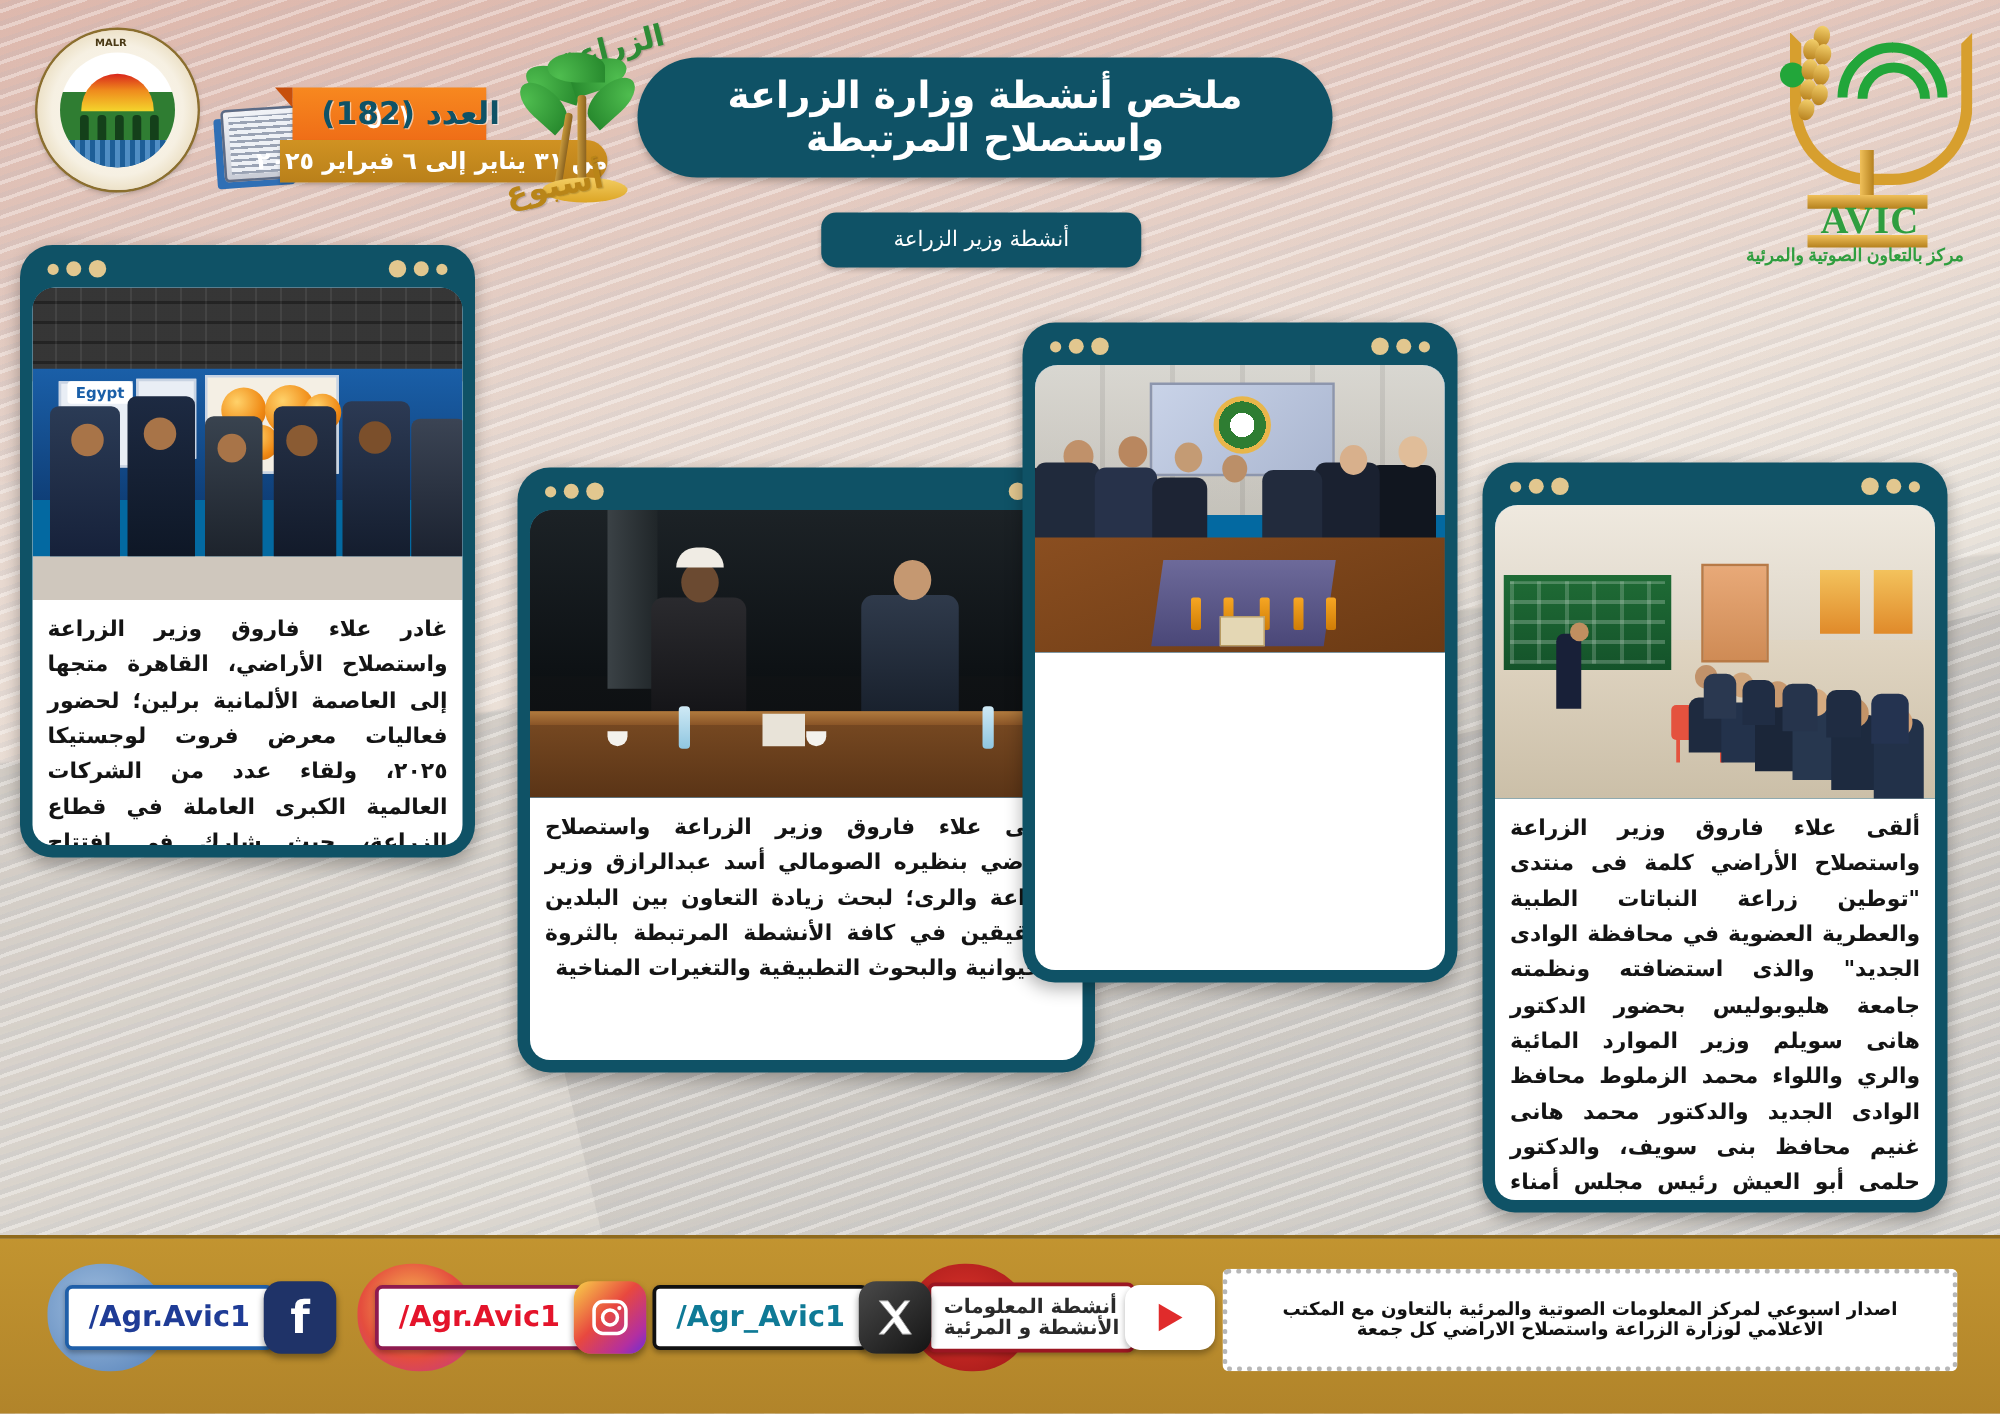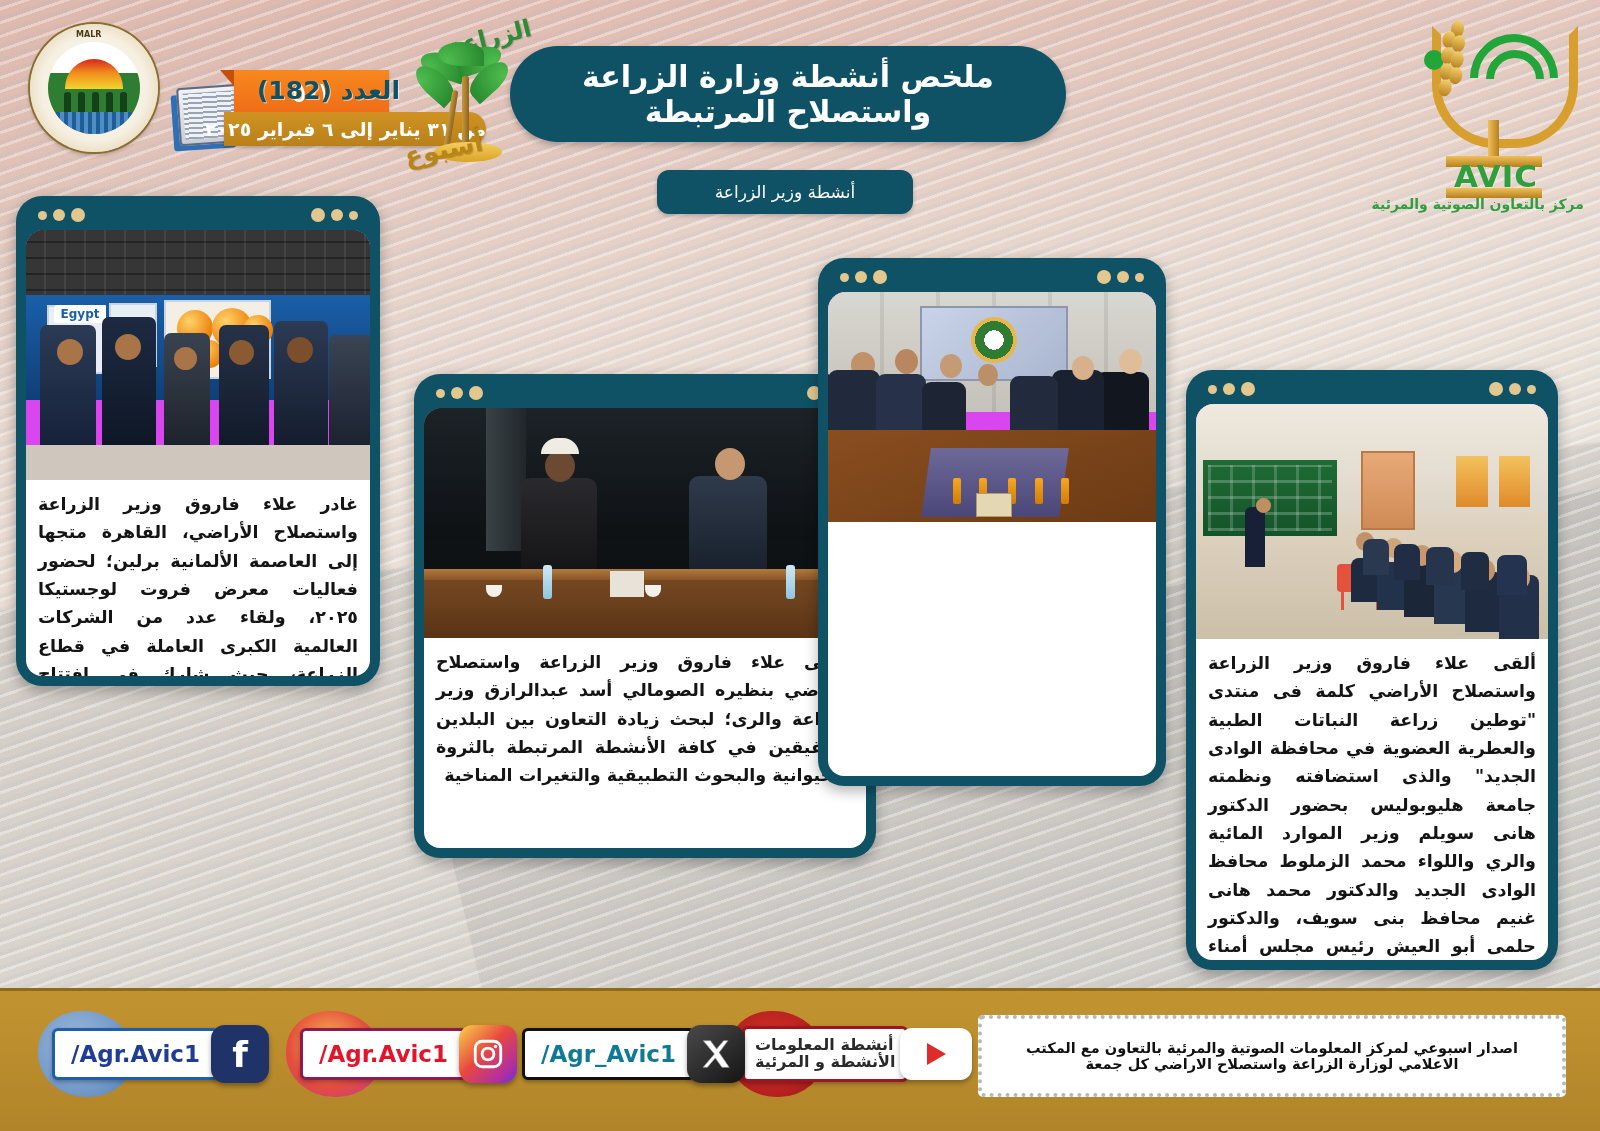--- a/index.html
+++ b/index.html
@@ -137,21 +137,21 @@
     text-align:center;padding:0 18px;box-sizing:border-box;
   }
   .subtitle-pill{
     position:absolute;left:657px;top:170px;width:256px;height:44px;
     background:#0f5266;border-radius:12px;
     display:flex;align-items:center;justify-content:center;
     color:#fff;font-size:17px;
     box-shadow:0 2px 4px rgba(0,0,0,.22);
   }
 
-  .avic-logo{position:absolute;left:1384px;top:8px;width:200px;height:180px;}
+  .avic-logo{position:absolute;left:1384px;top:8px;width:200px;height:180px;font-family:Liberation Serif, serif;}
   .avic-wave{position:absolute;left:76px;top:16px;width:96px;height:92px;}
   .avic-wave i{position:absolute;border:8px solid #22a63a;border-radius:50%;
     border-bottom-color:transparent;border-left-color:transparent;transform:rotate(-45deg);}
   .avic-dot{position:absolute;left:40px;top:42px;width:20px;height:20px;border-radius:50%;background:#22a63a;}
   .avic-bowl{position:absolute;left:48px;top:18px;width:128px;height:104px;
     border:9px solid #d79f2e;border-top-color:transparent;border-radius:0 0 64px 64px;}
   .avic-stem{position:absolute;left:104px;top:112px;width:11px;height:48px;background:linear-gradient(90deg,#f0c05a,#b5811e);}
   .avic-base{position:absolute;left:62px;top:148px;width:96px;height:11px;background:linear-gradient(#f0c05a,#b5811e);}
   .avic-base2{position:absolute;left:62px;top:180px;width:96px;height:10px;background:linear-gradient(#f0c05a,#b5811e);}
   .avic-wheat{position:absolute;left:50px;top:12px;width:34px;height:84px;transform:rotate(12deg);}
@@ -176,21 +176,21 @@
   .dots i{display:block;border-radius:50%;background:#e2c78f;}
   .dots i:nth-child(1){width:14px;height:14px;}
   .dots i:nth-child(2){width:12px;height:12px;}
   .dots i:nth-child(3){width:9px;height:9px;}
   .dots.right i:nth-child(1){width:9px;height:9px;}
   .dots.right i:nth-child(3){width:14px;height:14px;}
   .card-body{
     background:#fff;border-radius:18px 18px 16px 16px;overflow:hidden;height:100%;
     display:flex;flex-direction:column;
   }
-  .photo{width:100%;position:relative;overflow:hidden;flex:0 0 auto;background:#d946ef;}
+  .photo{width:100%;position:relative;overflow:hidden;flex:0 0 auto;background:#0369a1;}
   .caption{
     padding:10px 12px 12px 12px;color:#141414;
     font-size:17.5px;line-height:1.62;text-align:justify;text-align-last:center;
     font-weight:bold;direction:rtl;flex:1 1 auto;
   }
 
   
   #card1{left:16px;  top:196px; width:364px; height:490px;}
   #card1 .photo{height:250px;}
   #card2{left:414px; top:374px; width:462px; height:484px;}

